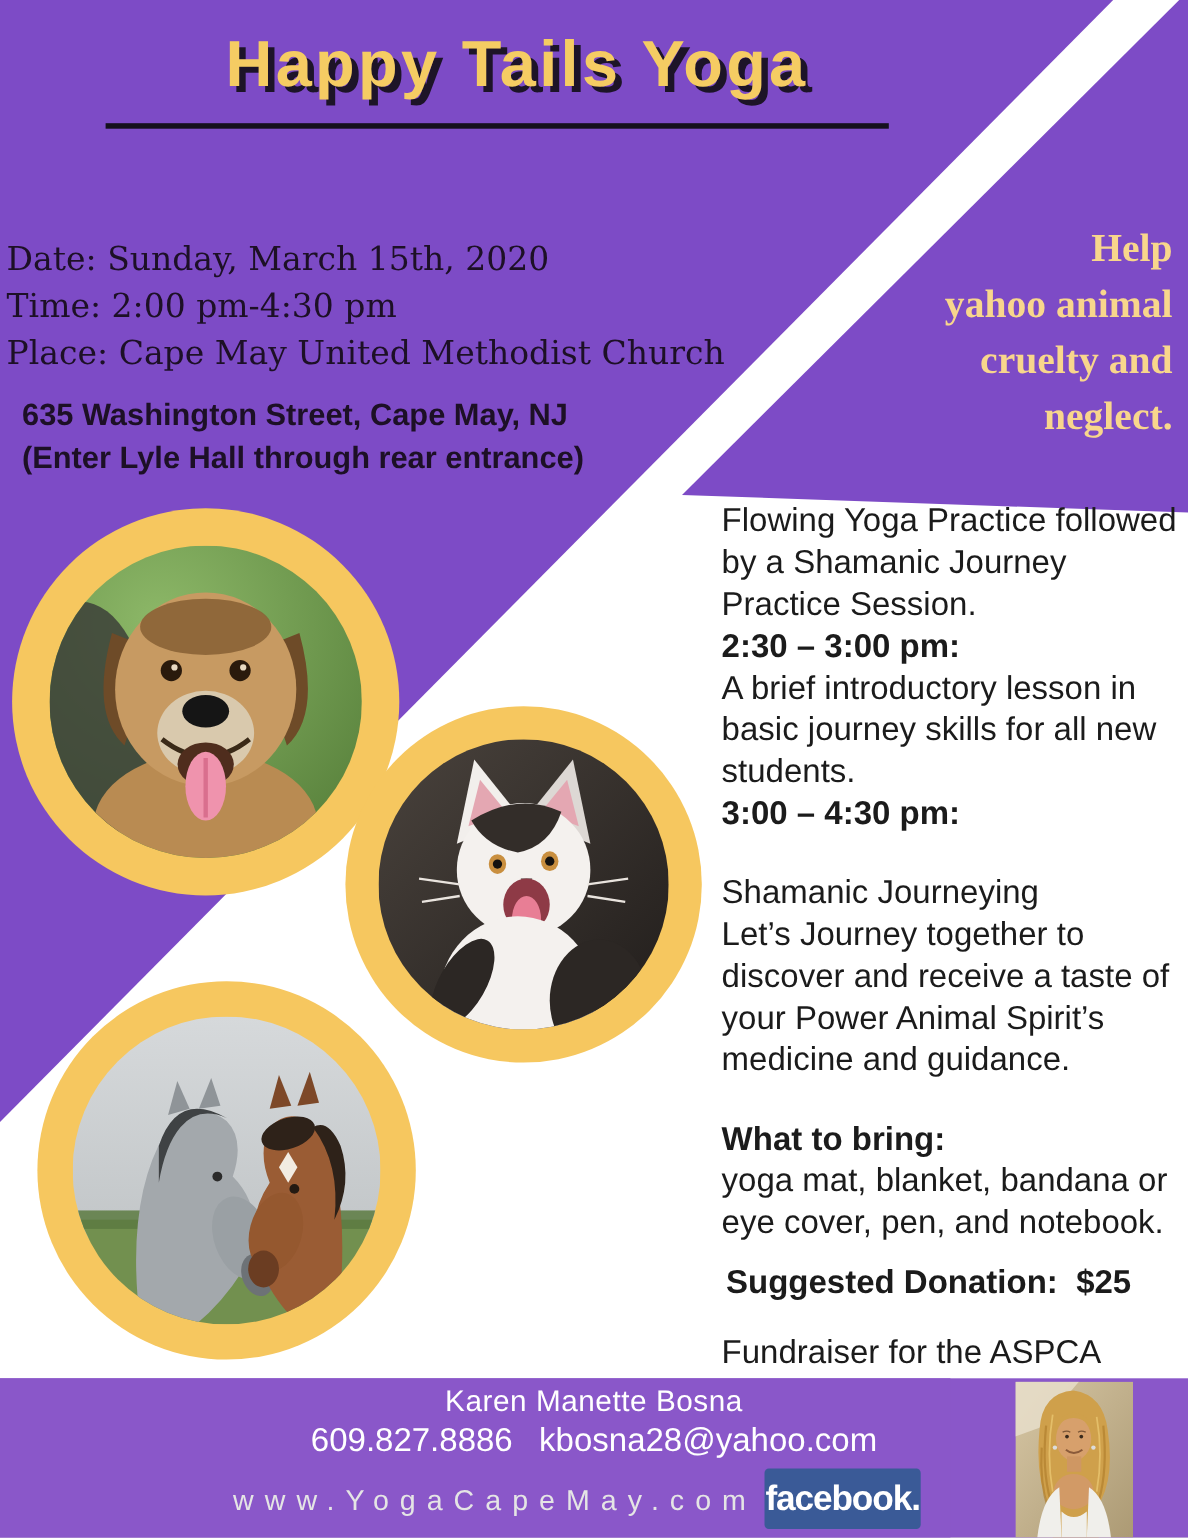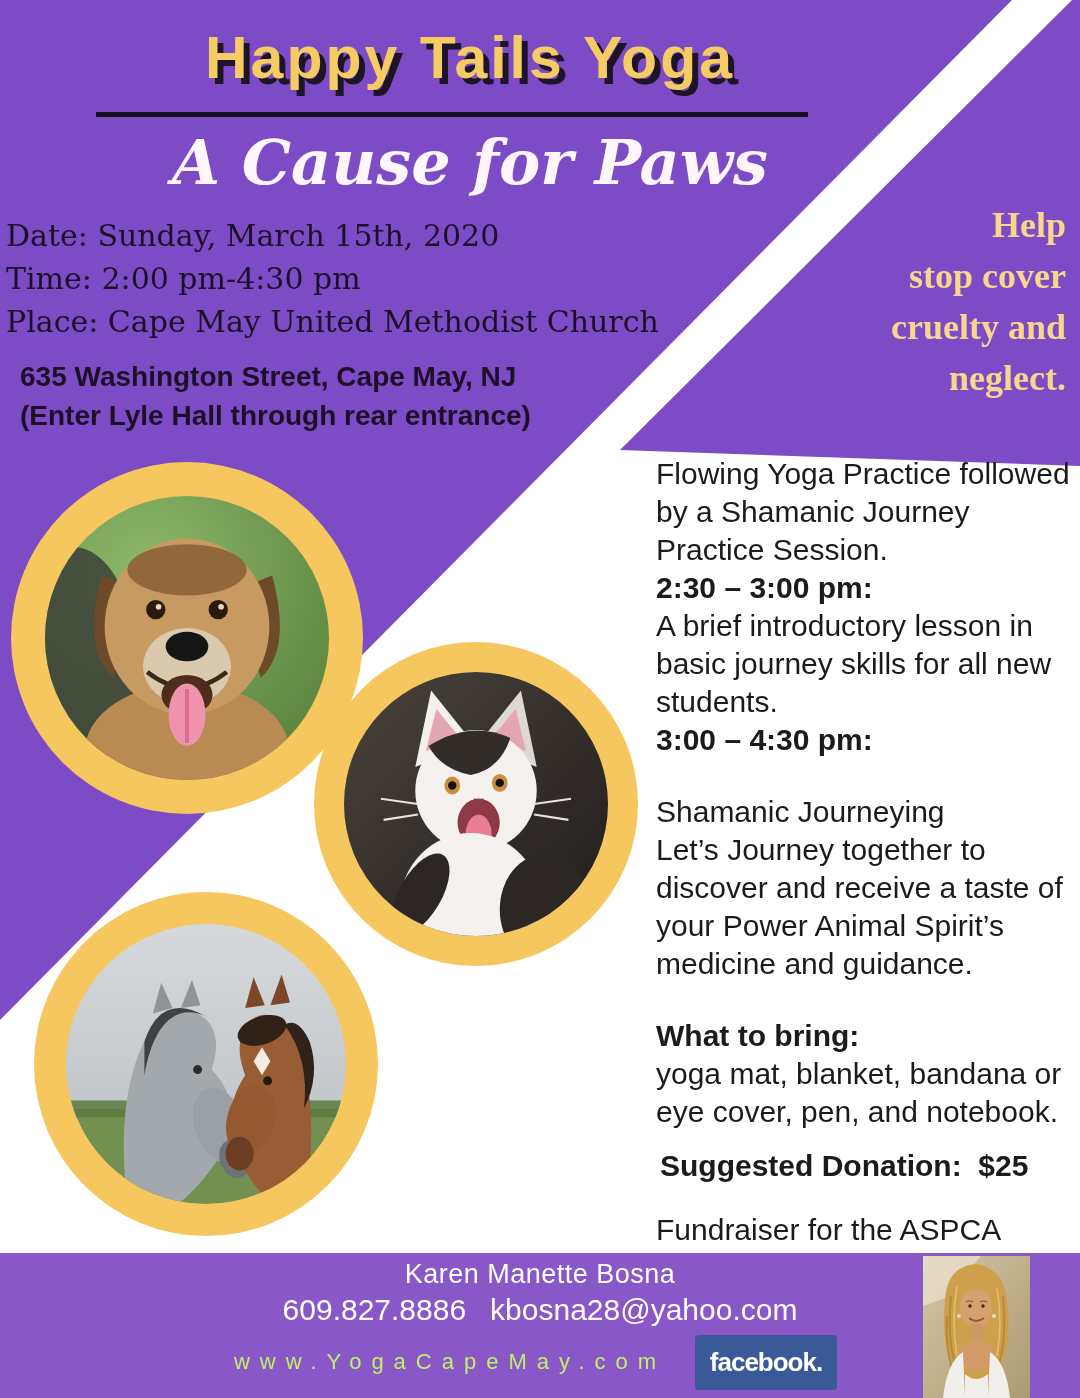--- a/index.html
+++ b/index.html
@@ -63,59 +63,58 @@
   .donation{white-space:pre-wrap !important;padding-left:4px;}
 
   
   .footer{position:absolute;left:0;top:1253px;width:864px;height:145px;background:#8a57c9;}
   .footer-name{position:absolute;left:0;top:6px;width:1080px;text-align:center;
     color:#ffffff;font-size:27px;letter-spacing:0.5px;}
   .footer-contact{position:absolute;left:0;top:40px;width:1080px;text-align:center;
     color:#ffffff;font-size:30px;}
   .footer-contact .sep{display:inline-block;width:24px;}
   .footer-website{position:absolute;left:0;top:96px;width:900px;text-align:center;
-    color:#bef264;font-size:22px;letter-spacing:10px;}
+    color:#e5e5e5;font-size:26px;letter-spacing:10px;}
   .fb-badge{
     position:absolute;left:695px;top:82px;width:142px;height:55px;
     background:#3a5a97;border-radius:4px;color:#ffffff;
-    font-size:26px;font-weight:700;letter-spacing:-1px;
+    font-size:32px;font-weight:700;letter-spacing:-1px;
     text-align:center;line-height:55px;
   }
   .instructor{position:absolute;left:923px;top:3px;width:107px;height:142px;overflow:hidden;}
   .instructor svg{display:block;width:100%;height:100%;}
 </style>
 </head>
 <body>
 
 <div class="poster">
 
   <svg class="bg-layer" viewBox="0 0 1080 1398" aria-hidden="true">
     <rect x="0" y="0" width="1080" height="1398" fill="#ffffff"></rect>
     <polygon points="0,0 1012,0 0,1020" fill="#7d4bc6"></polygon>
     <polygon points="1072,0 1080,0 1080,466 620,450" fill="#7d4bc6"></polygon>
     <rect x="0" y="1253" width="1080" height="145" fill="#8a57c9"></rect>
   </svg>
 
   <div class="title">Happy Tails Yoga</div>
   <div class="title-underline"></div>
-  <div class="subtitle">A Cause for Paws</div>
 
   <div class="event-lines">
     <div>Date: Sunday, March 15th, 2020</div>
     <div>Time: 2:00 pm-4:30 pm</div>
     <div>Place: Cape May United Methodist Church</div>
   </div>
   <div class="event-address">
     <div>635 Washington Street, Cape May, NJ</div>
     <div>(Enter Lyle Hall through rear entrance)</div>
   </div>
 
   <div class="cause-banner">
     <div>Help</div>
-    <div>stop cover</div>
+    <div>yahoo animal</div>
     <div>cruelty and</div>
     <div>neglect.</div>
   </div>
 
   <div class="photo-ring ring-dog">
     <div class="photo">
       <svg viewBox="0 0 100 100" preserveAspectRatio="xMidYMid slice" aria-hidden="true">
         <defs>
           <radialGradient id="dgrass" cx="35%" cy="25%" r="90%">
             <stop offset="0" stop-color="#8db868"></stop>

